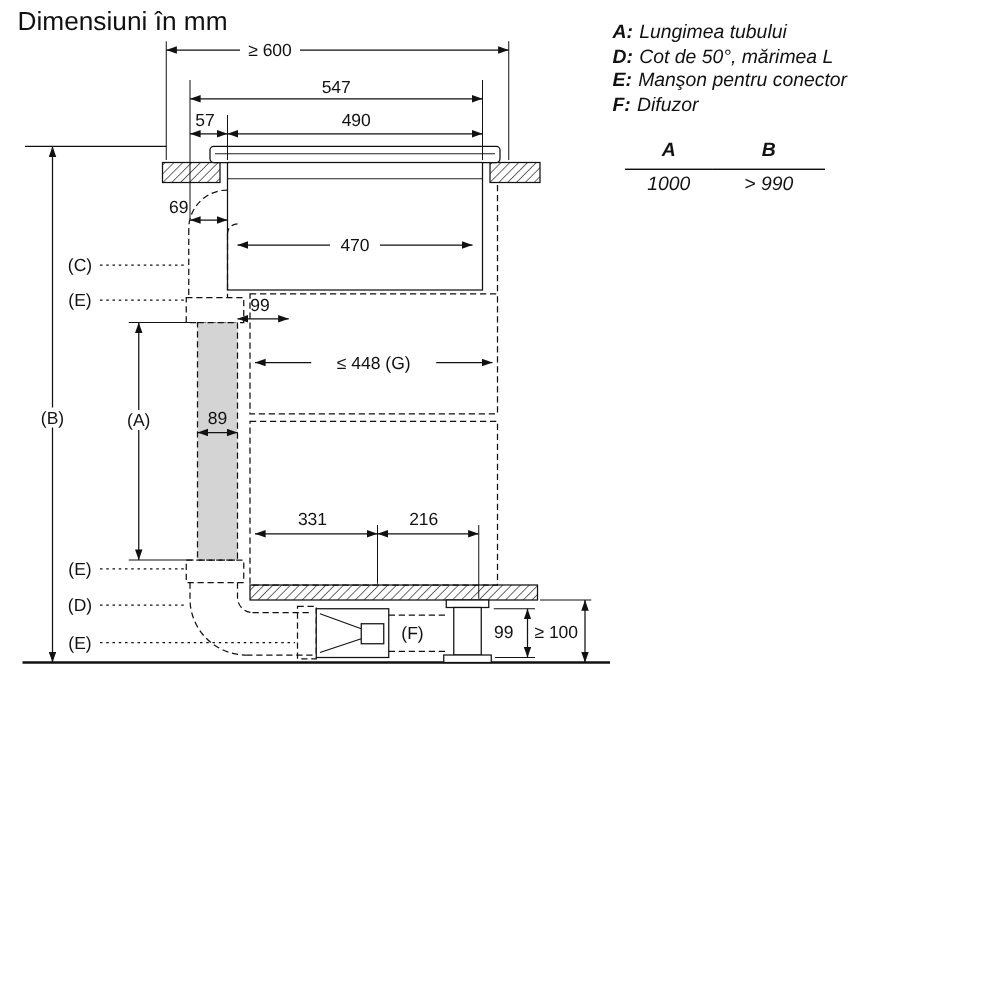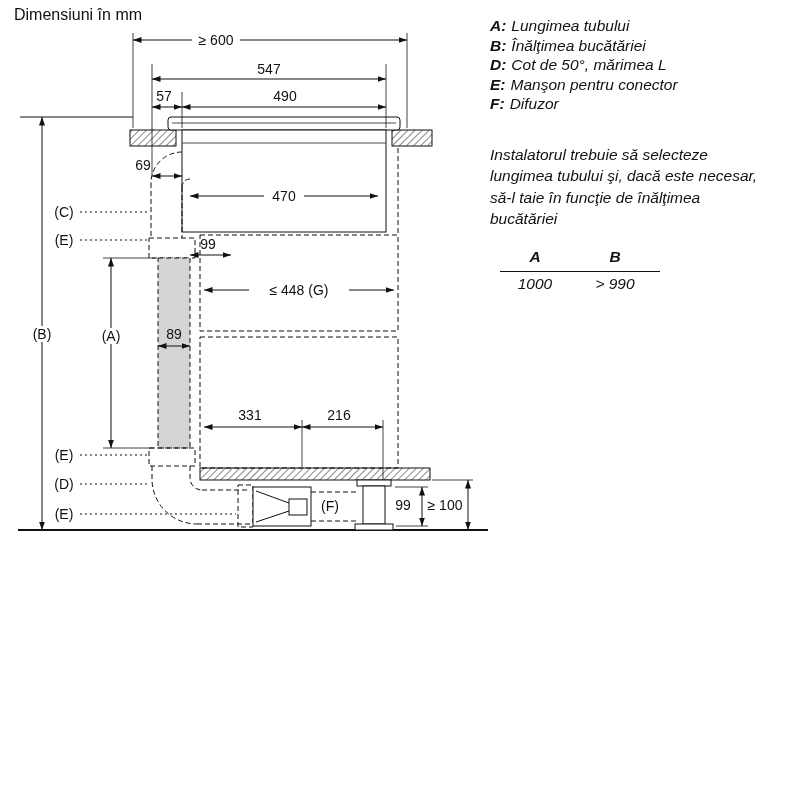--- a/index.html
+++ b/index.html
@@ -2,21 +2,21 @@
 <html><head>
 <meta charset="utf-8">
 <style>
   html,body{margin:0;padding:0;}
   body{
     width:800px;height:800px;position:relative;background:#fff;
     font-family:"Liberation Sans", sans-serif;color:#111;
     -webkit-font-smoothing:antialiased;
   }
   .page-title{
-    position:absolute;left:14px;top:6px;font-size:16px;color:#111;
+    position:absolute;left:14px;top:6px;font-size:21px;color:#111;
   }
   .diagram-wrap{position:absolute;left:0;top:0;width:490px;height:545px;}
   svg text{font-family:"Liberation Sans",sans-serif;font-size:14px;fill:#111;}
   .right-col{position:absolute;left:490px;top:16px;width:300px;font-style:italic;}
   .legend{list-style:none;margin:0;padding:0;font-size:15.5px;}
   .legend li{line-height:19.5px;white-space:nowrap;}
   .legend b{font-weight:700;margin-right:5px;}
   .note{width:272px;font-size:15.5px;line-height:21.5px;margin:0;}
   .note-1{margin-top:42px;}
   .note-2{margin-top:30px;}
@@ -155,27 +155,25 @@
     <text x="64" y="489">(D)</text>
     <text x="64" y="519">(E)</text>
     <text x="330" y="511">(F)</text>
   </g>
 </svg>
 </div>
 
 <div class="right-col">
   <ul class="legend">
     <li><b>A:</b><span>Lungimea tubului</span></li>
-    <li><b>B:</b><span>Înălţimea bucătăriei</span></li>
     <li><b>D:</b><span>Cot de 50°, mărimea L</span></li>
     <li><b>E:</b><span>Manşon pentru conector</span></li>
     <li><b>F:</b><span>Difuzor</span></li>
   </ul>
 
-  <p class="note note-2">Instalatorul trebuie să selecteze lungimea tubului şi, dacă este necesar, să-l taie în funcţie de înălţimea bucătăriei</p>
 
   <table class="dims-table">
     <thead>
       <tr>
         <th>A</th>
         <th class="colB">B</th>
       </tr>
     </thead>
     <tbody>
       <tr>

